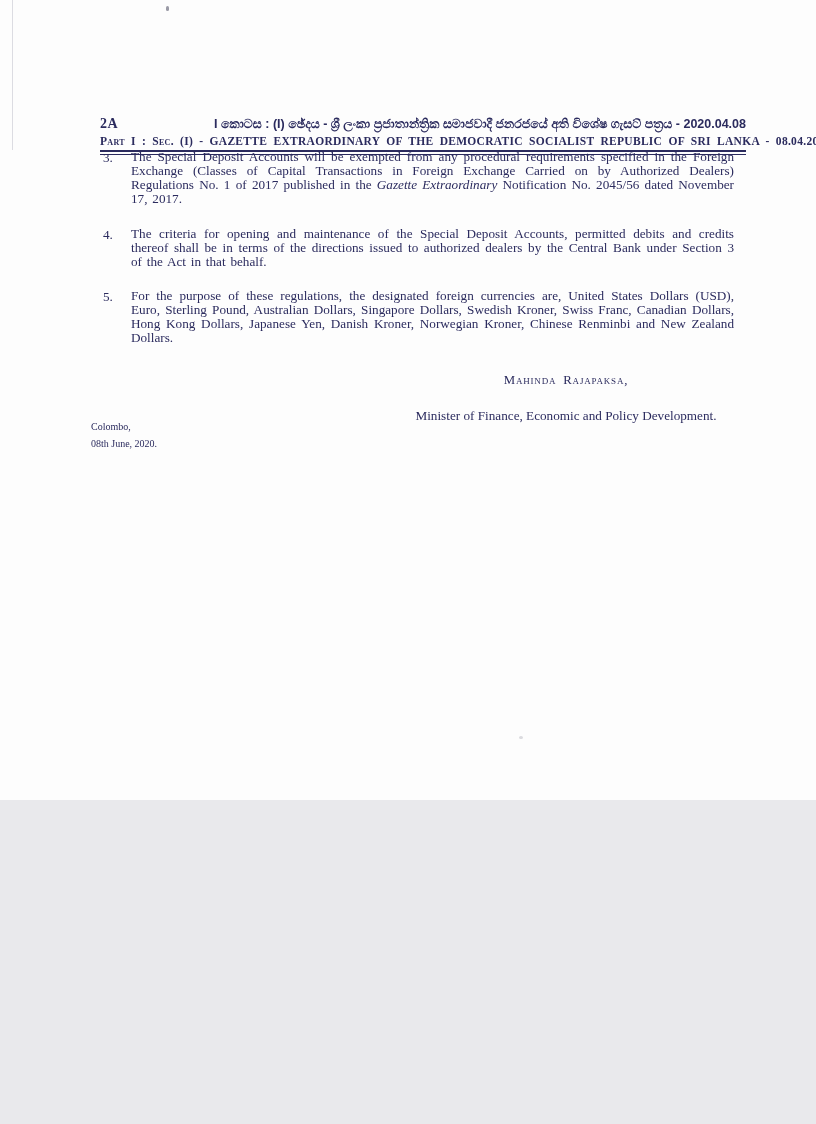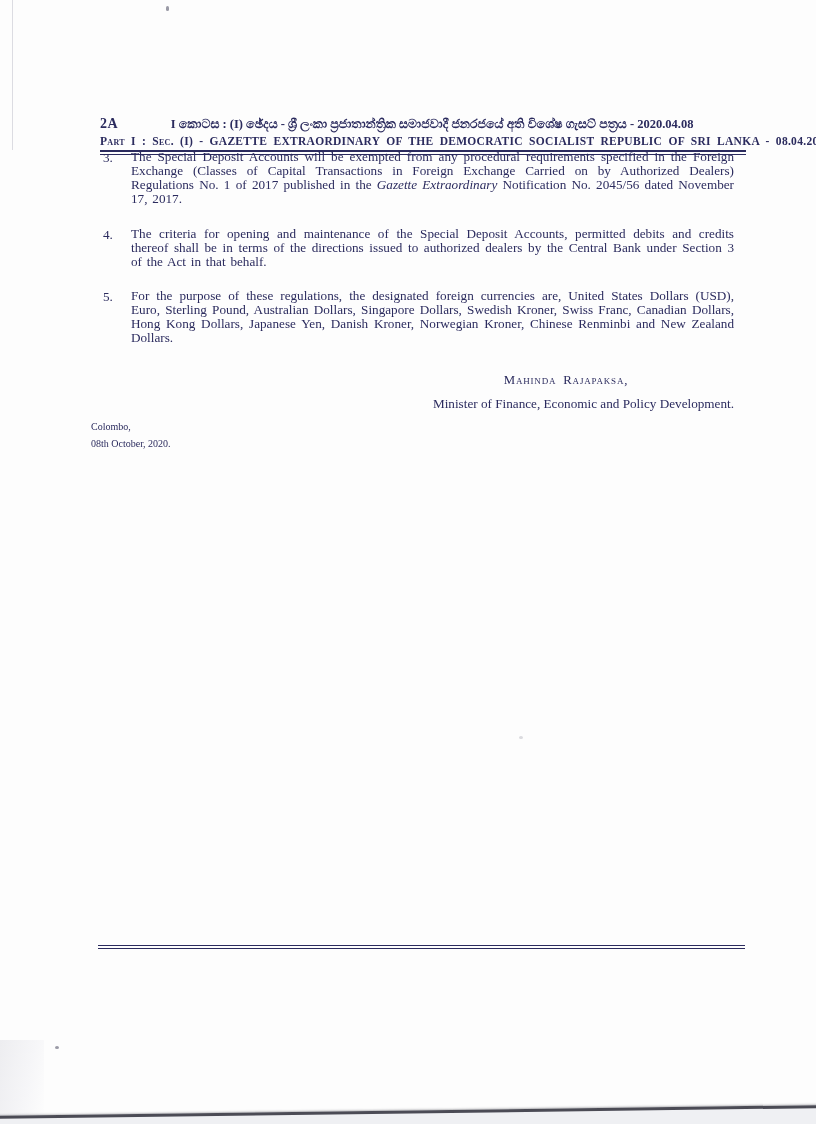--- a/index.html
+++ b/index.html
@@ -1,17 +1,17 @@
 <!DOCTYPE html>
 <html><head>
 <meta charset="utf-8">
 <style>
   html,body { margin:0; padding:0; background:#e9e9ec; }
   .page {
-    position:relative; width:816px; height:1124px; margin:0 auto;
+    position:relative; width:816px; height:800px; margin:0 auto;
     background:#fdfdfd; overflow:hidden;
     font-family:"Liberation Serif", serif; color:#2b2b5e;
   }
   
   .edge-line-left { position:absolute; left:12px; top:0; width:1px; height:150px; background:#dcdce2; }
   .speck { position:absolute; background:#9a9aa6; border-radius:50%; }
   .speck.s1 { left:166px; top:6px; width:3px; height:5px; border-radius:2px; }
   .speck.s2 { left:55px; top:1046px; width:4px; height:3px; }
   .speck.s3 { left:519px; top:736px; width:4px; height:3px; opacity:.35; }
   .corner-shade {
@@ -23,38 +23,38 @@
     background:#eff0f3;
     border-top:3px solid #4b4b55;
     transform:rotate(-0.75deg); transform-origin:left top;
     box-shadow:0 -1px 2px rgba(60,60,70,.35);
   }
 
   
   .header { position:absolute; top:96px; left:100px; width:646px; }
   .hrow1 { display:flex; align-items:baseline; font-weight:bold; }
   .pageno { font-size:14px; letter-spacing:.5px; }
-  .sinhala { flex:1; text-align:center; font-size:12.5px; font-weight:bold;
-             font-family:Liberation Serif, serif; white-space:nowrap;margin-top:21px; }
+  .sinhala { flex:1; text-align:right; font-size:12.5px; font-weight:bold;
+             font-family:Liberation Sans, sans-serif; white-space:nowrap;margin-top:21px; }
   .hrow2 { margin-top:3px; font-size:11.5px; font-weight:bold; text-align:center;
            font-variant:small-caps; letter-spacing:.3px; word-spacing:3px; white-space:nowrap; }
   .hrule { margin-top:3px; border-top:2.5px solid #2b2b5e; }
   .hrule-inner { margin-top:1.5px; border-top:1px solid #2b2b5e; }
 
   
   .paras { position:absolute; top:150px; left:103px; width:631px; }
   .para { display:flex; margin-bottom:20.5px; }
   .para-num { width:28px; flex:0 0 28px; font-size:13.2px; }
   .para-body { flex:1; font-size:13.2px; line-height:14px; text-align:justify; word-spacing:1.5px; }
   .italic { font-style:italic; }
 
   
   .signature { position:absolute; top:373px; left:398px; width:336px; }
   .sig-name { text-align:center; font-variant:small-caps; font-size:12.8px; letter-spacing:.8px; word-spacing:3px; }
-  .sig-title { margin-top:8px; text-align:right; font-size:13.2px; white-space:nowrap; }
+  .sig-title { margin-top:20px; text-align:center; font-size:13.2px; white-space:nowrap; }
 
   
   .dateline { position:absolute; top:418px; left:91px; font-size:10px; line-height:17px; }
 
   
   .footer { position:absolute; top:945px; left:98px; width:647px; }
   .frule  { border-top:1.5px solid #2b2b5e; }
   .frule-inner { margin-top:2px; border-top:1px solid #2b2b5e; }
   .fimprint { margin-top:3px; text-align:center; font-variant:small-caps; font-size:10.5px;
               letter-spacing:.4px; word-spacing:2px; }
@@ -99,21 +99,21 @@
 
   </div>
 
   <div class="signature">
     <div class="sig-name">Mahinda Rajapaksa,</div>
     <div class="sig-title">Minister of Finance, Economic and Policy Development.</div>
   </div>
 
   <div class="dateline">
     <div>Colombo,</div>
-    <div>08th October, 2020.</div>
+    <div>08th June, 2020.</div>
   </div>
 
   <div class="footer">
     <div class="frule"></div>
     <div class="frule-inner"></div>
   </div>
 
   <div class="bottom-edge"></div>
 
 </div>

